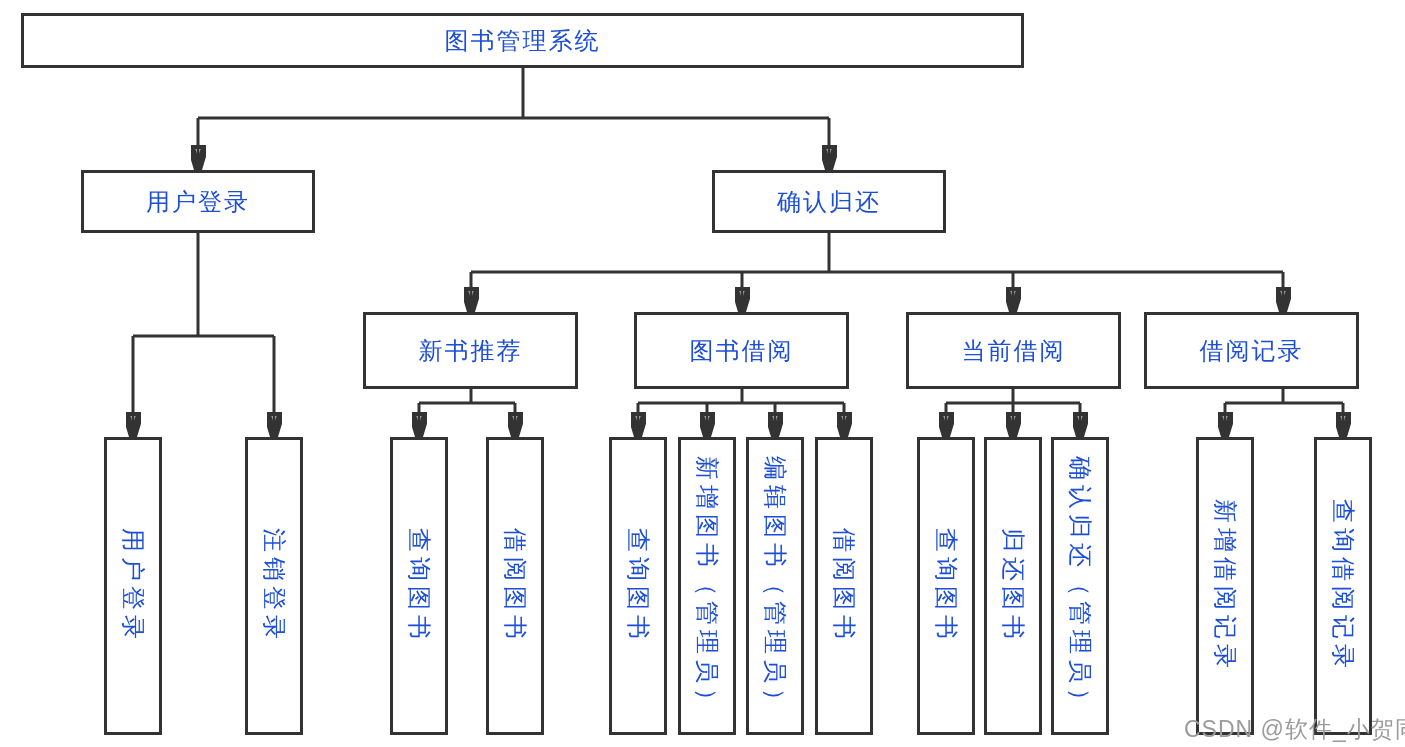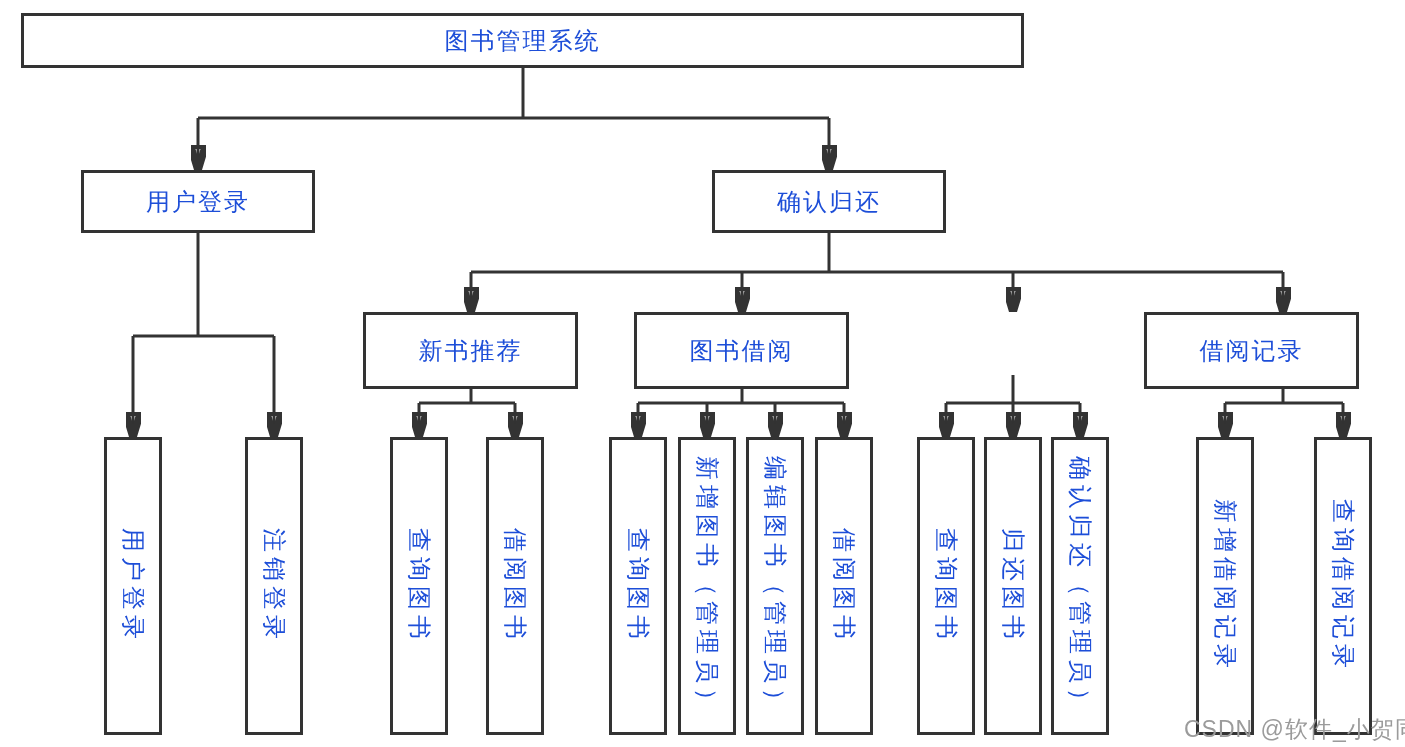--- a/index.html
+++ b/index.html
@@ -136,20 +136,23 @@
   <div class="node hbox lvl2" style="left:712px;">
     <span>确认归还</span>
   </div>
 
   <div class="node hbox mid" style="left:363px;">
     <span>新书推荐</span>
   </div>
   <div class="node hbox mid" style="left:634px;text-align:right;">
     <span>图书借阅</span>
   </div>
+  <div class="node hbox mid" style="left:906px;">
+    <span>当前借阅</span>
+  </div>
   <div class="node hbox mid" style="left:1144px;align-items:center;">
     <span>借阅记录</span>
   </div>
 
   <div class="node leaf" style="left:104px;">
     <span>用户登录</span>
   </div>
   <div class="node leaf" style="left:245px;">
     <span>注销登录</span>
   </div>

